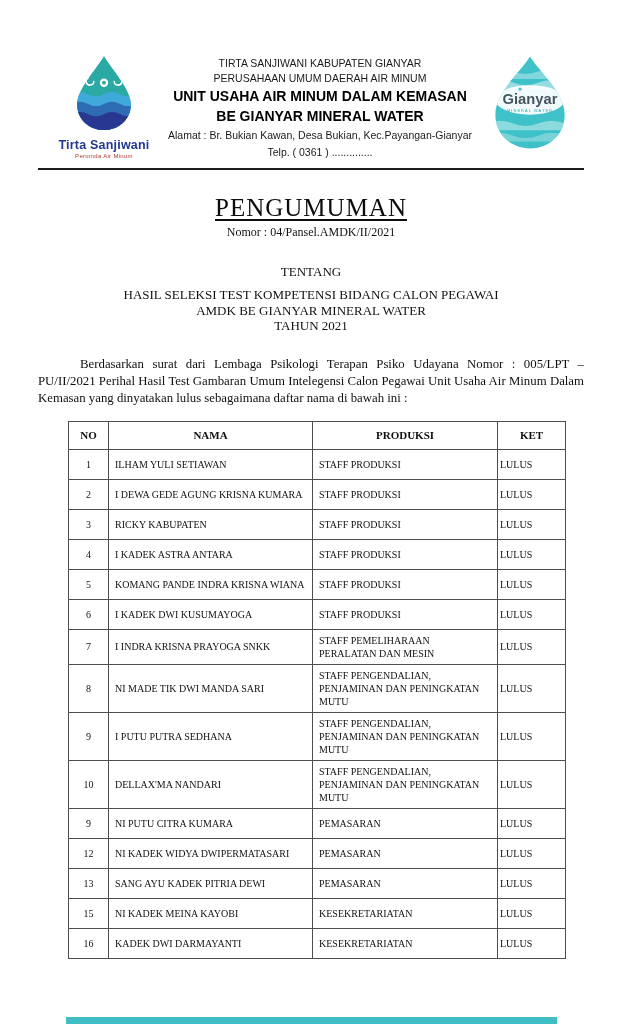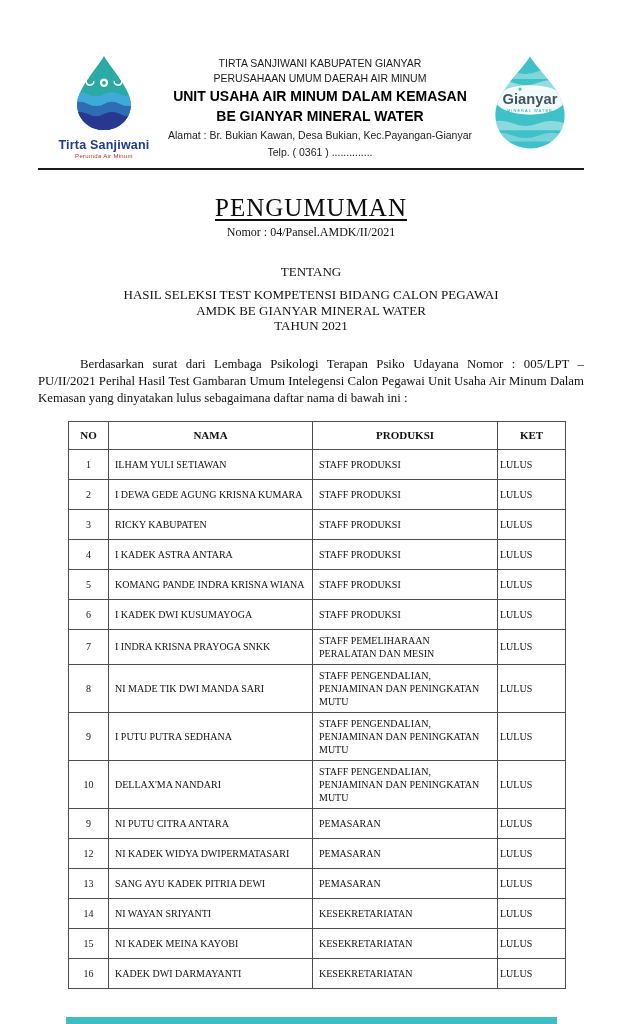--- a/index.html
+++ b/index.html
@@ -233,43 +233,37 @@
           <td class="col-ket">LULUS</td>
         </tr>
         <tr>
           <td class="col-no">10</td>
           <td class="col-nama">DELLAX'MA NANDARI</td>
           <td class="col-formasi">STAFF PENGENDALIAN, PENJAMINAN DAN PENINGKATAN MUTU</td>
           <td class="col-ket">LULUS</td>
         </tr>
         <tr>
           <td class="col-no">9</td>
-          <td class="col-nama">NI PUTU CITRA ANTARA</td>
+          <td class="col-nama">NI PUTU CITRA KUMARA</td>
           <td class="col-formasi">PEMASARAN</td>
           <td class="col-ket">LULUS</td>
         </tr>
         <tr>
           <td class="col-no">12</td>
           <td class="col-nama">NI KADEK WIDYA DWIPERMATASARI</td>
           <td class="col-formasi">PEMASARAN</td>
           <td class="col-ket">LULUS</td>
         </tr>
         <tr>
           <td class="col-no">13</td>
           <td class="col-nama">SANG AYU KADEK PITRIA DEWI</td>
           <td class="col-formasi">PEMASARAN</td>
           <td class="col-ket">LULUS</td>
         </tr>
         <tr>
-          <td class="col-no">14</td>
-          <td class="col-nama">NI WAYAN SRIYANTI</td>
-          <td class="col-formasi">KESEKRETARIATAN</td>
-          <td class="col-ket">LULUS</td>
-        </tr>
-        <tr>
           <td class="col-no">15</td>
           <td class="col-nama">NI KADEK MEINA KAYOBI</td>
           <td class="col-formasi">KESEKRETARIATAN</td>
           <td class="col-ket">LULUS</td>
         </tr>
         <tr>
           <td class="col-no">16</td>
           <td class="col-nama">KADEK DWI DARMAYANTI</td>
           <td class="col-formasi">KESEKRETARIATAN</td>
           <td class="col-ket">LULUS</td>

